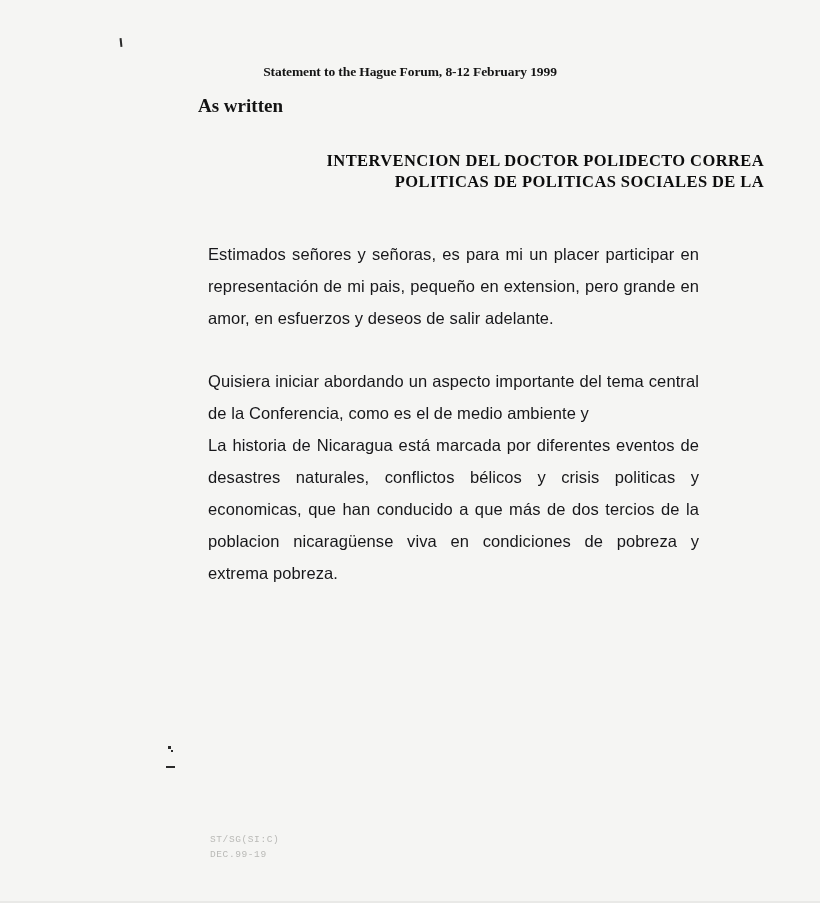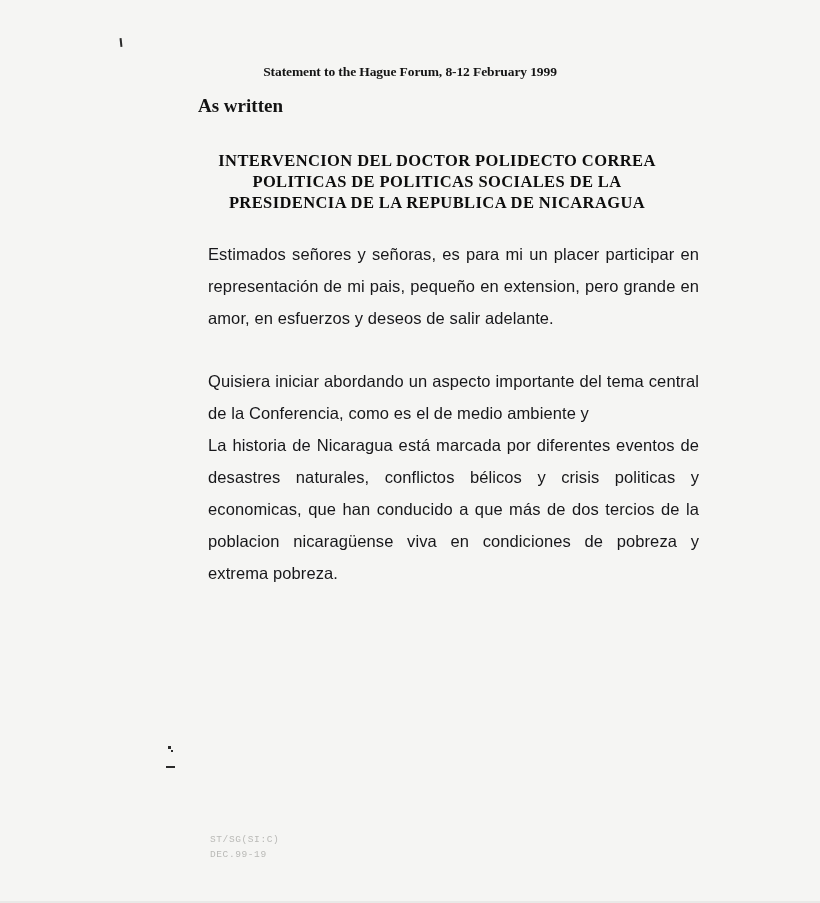--- a/index.html
+++ b/index.html
@@ -74,21 +74,21 @@
     font-size: 19px;
     color: #141414;
   }
 
   
   .title-block {
     position: absolute;
     left: 110px;
     top: 150px;
     width: 654px;
-    text-align: center;
+    text-align: right;
     font-family: "Liberation Serif", serif;
     font-weight: bold;
     font-size: 16.5px;
     line-height: 21px;
     letter-spacing: 0.4px;
     color: #0d0d0d;
   }
   .title-line {
     display: block;
     white-space: nowrap;
@@ -142,21 +142,20 @@
   <div class="artifact artifact-dot-left2"></div>
   <div class="artifact artifact-dash-left"></div>
 
   <div class="doc-header">Statement to the Hague Forum, 8-12 February 1999</div>
 
   <div class="as-written">As written</div>
 
   <div class="title-block">
     <span class="title-line">INTERVENCION DEL DOCTOR POLIDECTO CORREA</span>
     <span class="title-line">POLITICAS DE POLITICAS SOCIALES DE LA</span>
-    <span class="title-line">PRESIDENCIA DE LA REPUBLICA DE NICARAGUA</span>
   </div>
 
   <div class="body-text">
     <p class="para">Estimados señores y señoras, es para mi un placer participar en representación de mi pais, pequeño en extension, pero grande en amor, en esfuerzos y deseos de salir adelante.</p>
     <p class="para truncated">Quisiera iniciar abordando un aspecto importante del tema central de la Conferencia, como es el de medio ambiente y</p>
     <p class="para">La historia de Nicaragua está marcada por diferentes eventos de desastres naturales, conflictos bélicos y crisis politicas y economicas, que han conducido a que más de dos tercios de la poblacion nicaragüense viva en condiciones de pobreza y extrema pobreza.</p>
   </div>
 
   <div class="footer-stamp"><span>ST/SG(SI:C)</span>
 <span>DEC.99-19</span></div>

